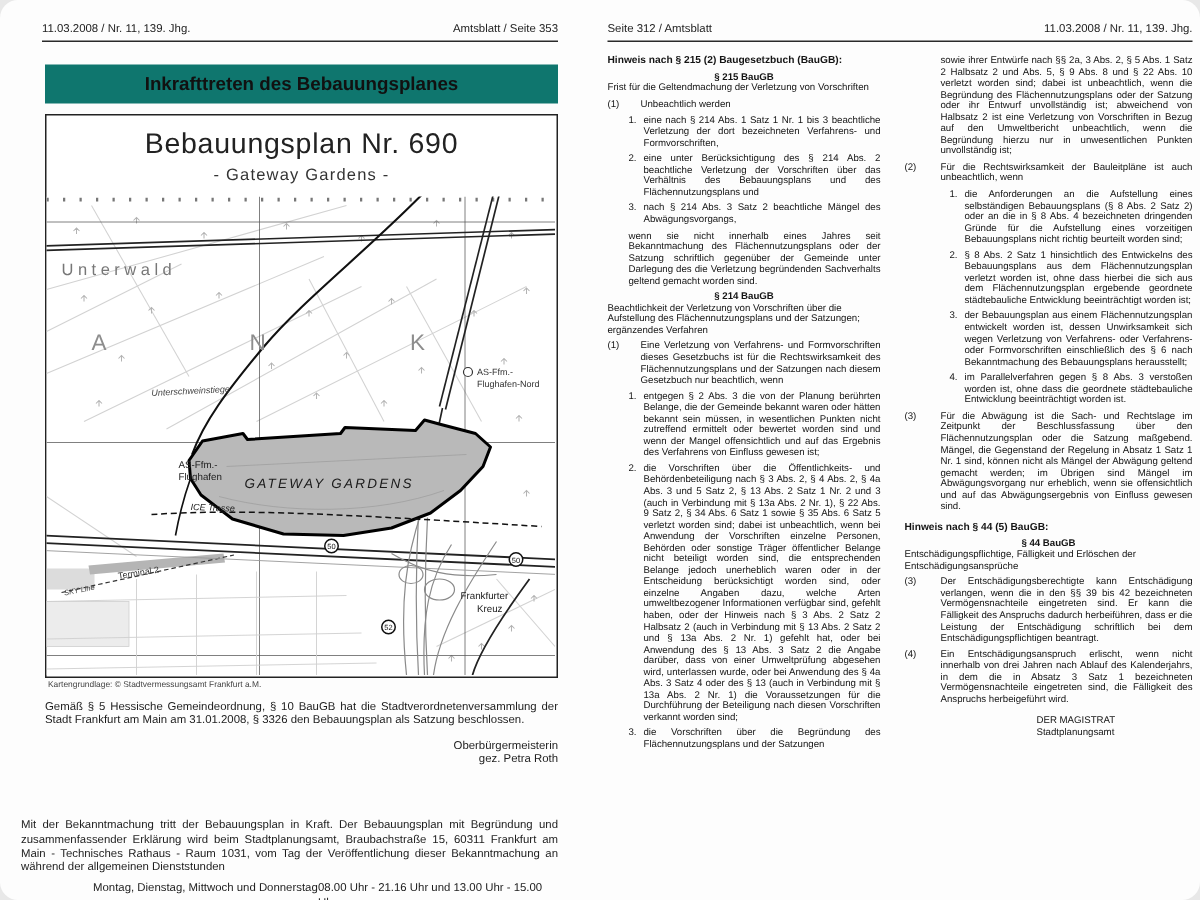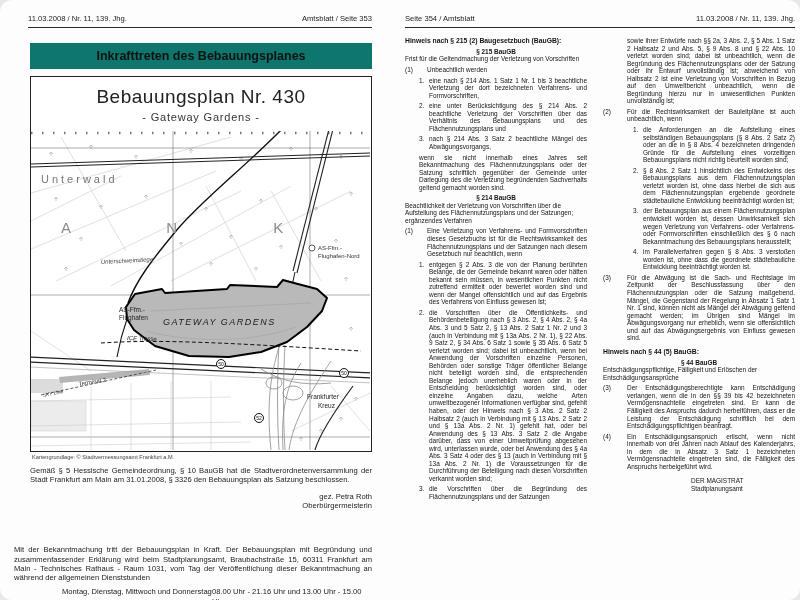--- a/index.html
+++ b/index.html
@@ -57,21 +57,21 @@
   <div id="left-page">
     <div class="page-header">
       <span>11.03.2008 / Nr. 11, 139. Jhg.</span>
       <span>Amtsblatt / Seite 353</span>
     </div>
 
     <div class="title-bar">Inkrafttreten des Bebauungsplanes</div>
 
     <div class="map-box">
       <div class="map-title-area">
-        <div class="plan-title">Bebauungsplan Nr. 430</div>
+        <div class="plan-title">Bebauungsplan Nr. 690</div>
         <div class="plan-subtitle">- Gateway Gardens -</div>
       </div>
       <svg width="339" height="319" viewBox="0 0 339 319">
         <rect x="0" y="0" width="339" height="319" fill="#ffffff"></rect>
 
         <line x1="0" y1="2" x2="339" y2="2" stroke="#777" stroke-width="2.5" stroke-dasharray="1.5,9.5"></line>
 
         <g stroke="#d2d2d2" stroke-width="0.7" fill="none">
           <path d="M0,62 L200,6"></path>
             <path d="M0,118 L185,40"></path>
@@ -193,38 +193,38 @@
           <text x="287" y="277" font-size="6.5" fill="#222">Kreuz</text>
         </g>
       </svg>
     </div>
 
     <div class="map-caption">Kartengrundlage: © Stadtvermessungsamt Frankfurt a.M.</div>
 
     <div class="lp-par par-resolution">Gemäß § 5 Hessische Gemeindeordnung, § 10 BauGB hat die Stadtverordnetenversammlung der Stadt Frankfurt am Main am 31.01.2008, § 3326 den Bebauungsplan als Satzung beschlossen.</div>
 
     <div class="signature">
+      <div>Oberbürgermeisterin</div>
       <div>gez. Petra Roth</div>
-      <div>Oberbürgermeisterin</div>
     </div>
 
     <div class="lp-par par-effect">Mit der Bekanntmachung tritt der Bebauungsplan in Kraft. Der Bebauungsplan mit Begründung und zusammenfassender Erklärung wird beim Stadtplanungsamt, Braubachstraße 15, 60311 Frankfurt am Main - Technisches Rathaus - Raum 1031, vom Tag der Veröffentlichung dieser Bekanntmachung an während der allgemeinen Dienststunden</div>
 
     <div class="hours">
       <span>Montag, Dienstag, Mittwoch und Donnerstag</span>
       <span>08.00 Uhr - 21.16 Uhr und 13.00 Uhr - 15.00 Uhr,</span>
       <span>Freitag</span>
       <span>08.00 Uhr - 12.00 Uhr,</span>
     </div>
 
   </div>
 
   <div id="right-page">
     <div class="page-header">
-      <span>Seite 354 / Amtsblatt</span>
+      <span>Seite 312 / Amtsblatt</span>
       <span>11.03.2008 / Nr. 11, 139. Jhg.</span>
     </div>
 
     <div class="cols">
 
       <div class="col col-1">
         <div class="law-heading">Hinweis nach § 215 (2) Baugesetzbuch (BauGB):</div>
         <div class="law-title">§ 215 BauGB</div>
         <div class="law-sub">Frist für die Geltendmachung der Verletzung von Vorschriften</div>
 

